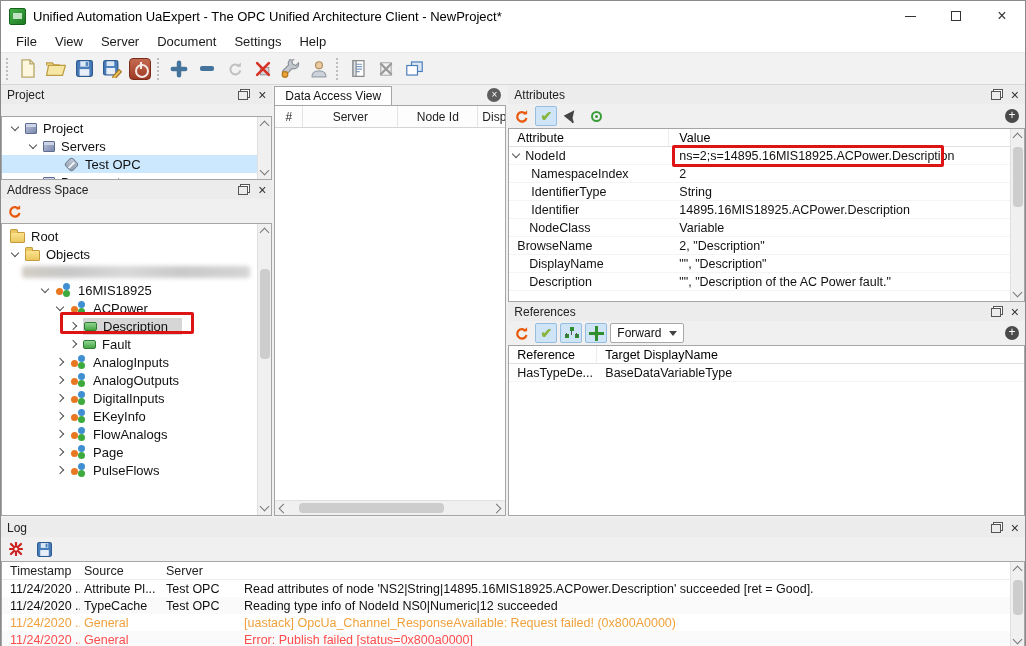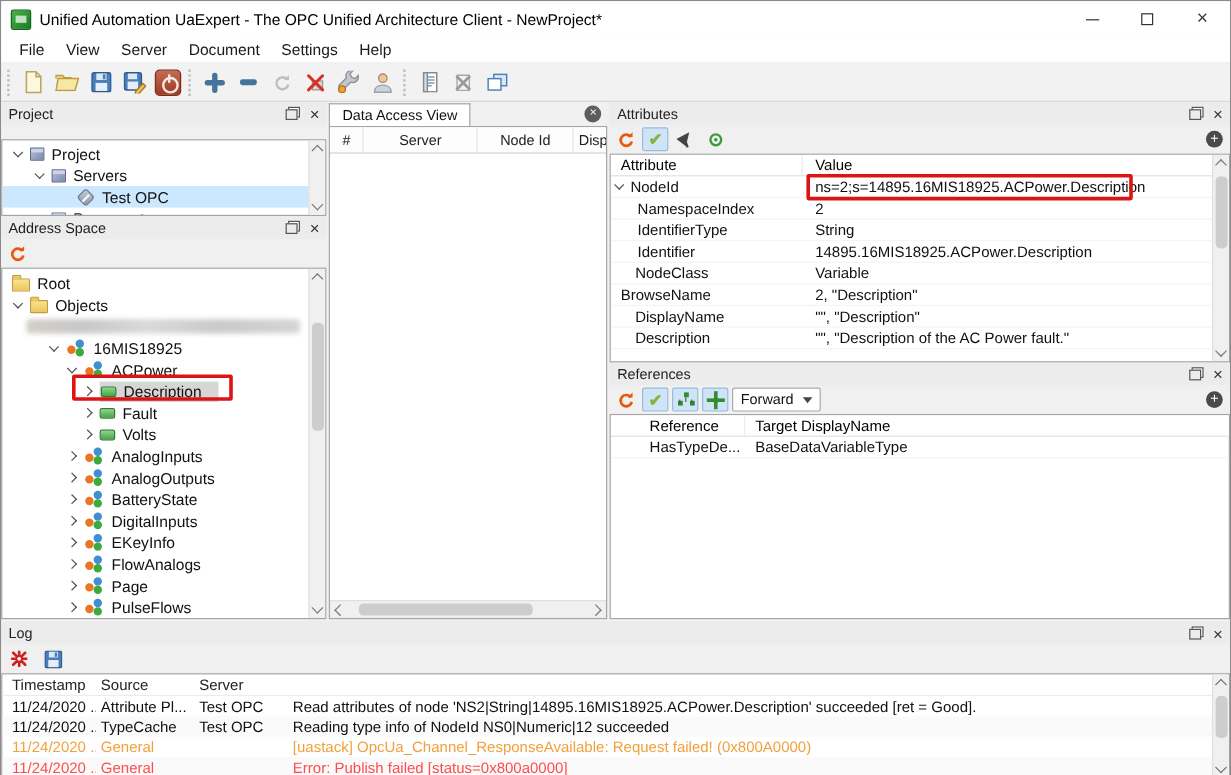--- a/index.html
+++ b/index.html
@@ -101,21 +101,21 @@
   .tab-close { position:absolute; right:5px; top:3px; width:14px; height:14px; border-radius:50%; background:#5d5d5d; color:#fff; font-size:10px; line-height:14px; text-align:center; }
   .grid-header { display:flex; height:22px; border-bottom:1px solid #d5d5d5; background:#fdfdfd; flex:none; font-size:12px; color:#222; }
   .gh-cell { display:flex; align-items:center; justify-content:center; border-right:1px solid #e4e4e4; overflow:hidden; white-space:nowrap; }
 
   
   .tbl-header { display:flex; height:18px; border-bottom:1px solid #e0e0e0; background:#fff; font-size:12.5px; color:#000000; align-items:center; flex:none; }
   .trow2 { display:flex; height:18px; align-items:center; font-size:12.5px; color:#111; border-bottom:1px solid #f4f4f4; white-space:nowrap; }
   .attr-name { width:160px; flex:none; display:flex; align-items:center; padding-left:4px; overflow:hidden; }
   .attr-val { flex:1; padding-left:10px; overflow:hidden; }
   .ind1 { padding-left:22px; }
-  .ref-col1 { width:88px; flex:none; padding-left:8px; overflow:hidden;margin-left:24px; }
+  .ref-col1 { width:88px; flex:none; padding-left:8px; overflow:hidden; }
   .ref-col2 { flex:1; padding-left:8px; overflow:hidden; }
   .fw-btn { height:20px; background:#fff; border:1px solid #a9a9a9; border-radius:2px; display:flex; align-items:center; font-size:12px; padding:0 6px; gap:8px; color:#111; }
   .tree-ic { width:13px; height:12px; position:relative; }
   .tree-ic::before { content:""; position:absolute; left:5px; top:0; width:4px; height:4px; background:#2f8f2f; box-shadow:-5px 7px 0 #2f8f2f, 5px 7px 0 #2f8f2f; }
   .tree-ic::after { content:""; position:absolute; left:6px; top:4px; width:1px; height:4px; background:#555; box-shadow:-5px 2px 0 #555, 5px 2px 0 #555; }
   .fourway-ic { width:15px; height:15px; position:relative; }
   .fourway-ic::before { content:""; position:absolute; left:5px; top:5px; width:5px; height:5px; background:#e8832a; border-radius:50%; }
   .fourway-ic::after { content:""; position:absolute; left:6px; top:0; width:3px; height:15px; background:#2f8f2f; box-shadow:-6px 6px 0 -6px #2f8f2f; }
   .fw-vert { position:absolute; left:0; top:6px; width:15px; height:3px; background:#2f8f2f; }
   .cursor-ic { width:12px; height:14px; position:relative; }
@@ -341,39 +341,29 @@
               <span class="selwrap">
                 <span class="ic var-icon"></span>
                 <span class="tlabel">Description</span>
               </span>
             </div>
             <div class="trow al4">
               <span class="chev"></span>
               <span class="ic var-icon"></span>
               <span class="tlabel">Fault</span>
             </div>
-            <div class="trow al4">
-              <span class="chev"></span>
-              <span class="ic var-icon"></span>
-              <span class="tlabel">Volts</span>
-            </div>
             <div class="trow al3">
               <span class="chev"></span>
               <span class="ic obj-icon"></span>
               <span class="tlabel">AnalogInputs</span>
             </div>
             <div class="trow al3">
               <span class="chev"></span>
               <span class="ic obj-icon"></span>
               <span class="tlabel">AnalogOutputs</span>
-            </div>
-            <div class="trow al3">
-              <span class="chev"></span>
-              <span class="ic obj-icon"></span>
-              <span class="tlabel">BatteryState</span>
             </div>
             <div class="trow al3">
               <span class="chev"></span>
               <span class="ic obj-icon"></span>
               <span class="tlabel">DigitalInputs</span>
             </div>
             <div class="trow al3">
               <span class="chev"></span>
               <span class="ic obj-icon"></span>
               <span class="tlabel">EKeyInfo</span>

